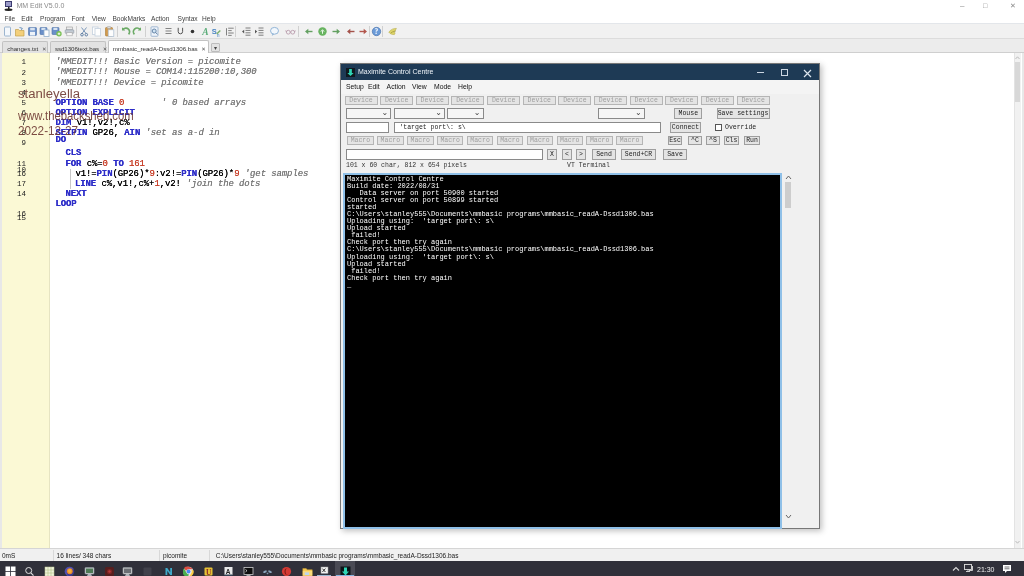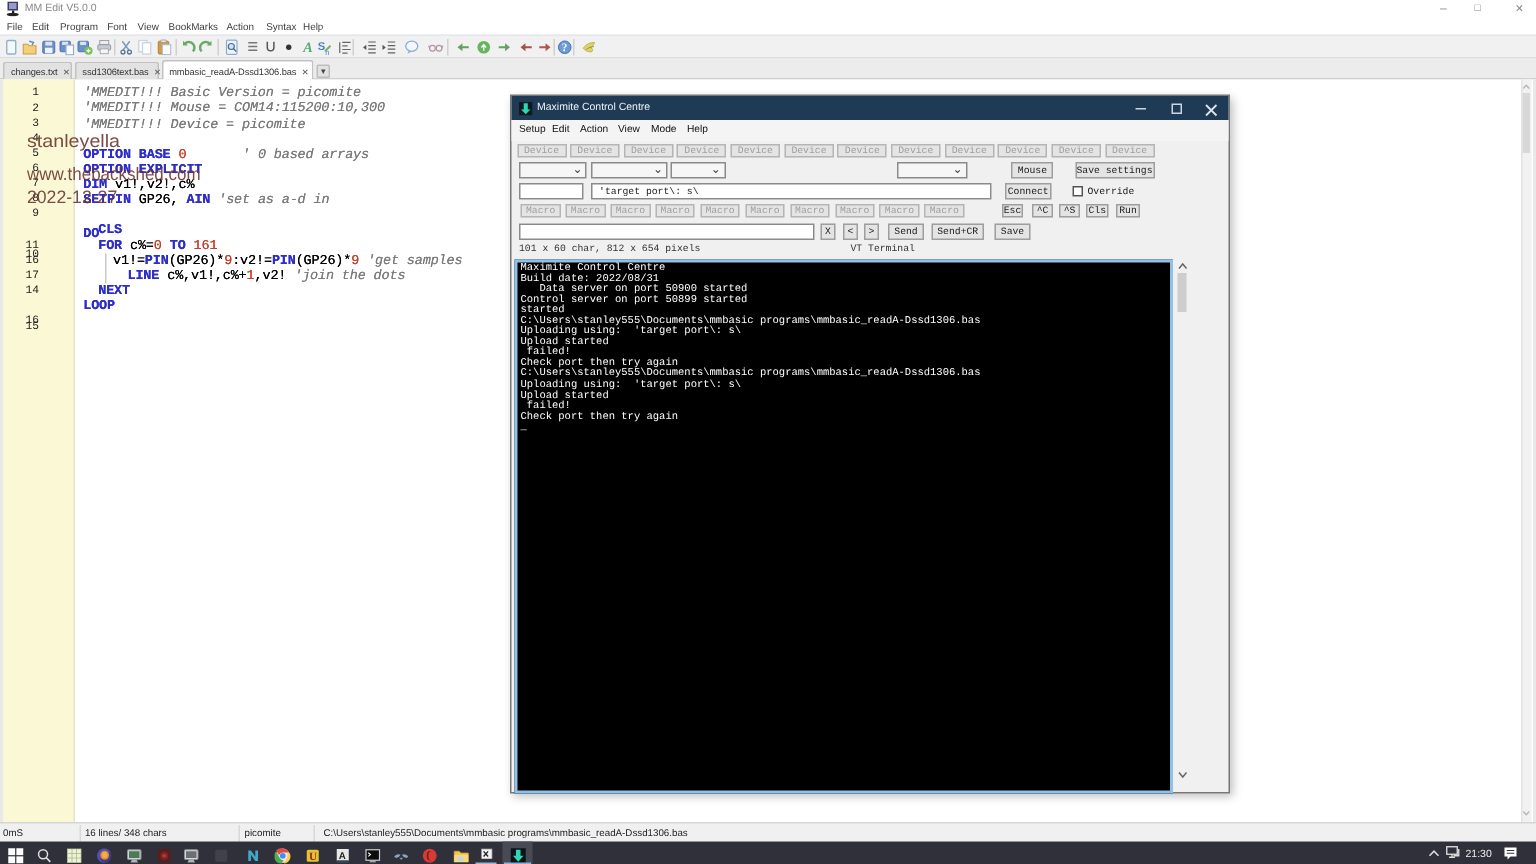--- a/index.html
+++ b/index.html
@@ -231,25 +231,25 @@
 <div class="ln" style="left:1px;top:210.4px">16</div>
 </div>
 <div id="code">
 <div class="cl" style="left:55.5px;top:57.2px"><span class="cm">'MMEDIT!!! Basic Version = picomite</span></div>
 <div class="cl" style="left:55.5px;top:67.3px"><span class="cm">'MMEDIT!!! Mouse = COM14:115200:10,300</span></div>
 <div class="cl" style="left:55.5px;top:77.5px"><span class="cm">'MMEDIT!!! Device = picomite</span></div>
 <div class="cl" style="left:55.5px;top:97.7px"><span class="kw">OPTION BASE</span> <span class="nm">0</span>       <span class="cm">' 0 based arrays</span></div>
 <div class="cl" style="left:55.5px;top:107.9px"><span class="kw">OPTION EXPLICIT</span></div>
 <div class="cl" style="left:55.5px;top:118.0px"><span class="kw">DIM</span> v1!,v2!,c%</div>
 <div class="cl" style="left:55.5px;top:128.1px"><span class="kw">SETPIN</span> GP26, <span class="kw">AIN</span> <span class="cm">'set as a-d in</span></div>
-<div class="cl" style="left:55.5px;top:151px"><span class="kw">DO</span></div>
+<div class="cl" style="left:55.5px;top:135px"><span class="kw">DO</span></div>
 <div class="cl" style="left:65.5px;top:148.4px"><span class="kw">CLS</span></div>
 <div class="cl" style="left:65.5px;top:158.5px"><span class="kw">FOR</span> c%=<span class="nm">0</span> <span class="kw">TO</span> <span class="nm">161</span></div>
 <div class="cl" style="left:75.4px;top:168.6px">v1!=<span class="kw">PIN</span>(GP26)*<span class="nm">9</span>:v2!=<span class="kw">PIN</span>(GP26)*<span class="nm">9</span> <span class="cm">'get samples</span></div>
-<div class="cl" style="left:85px;top:178.8px"><span class="kw">LINE</span> c%,v1!,c%+<span class="nm">1</span>,v2! <span class="cm">'join the dots</span></div>
+<div class="cl" style="left:75px;top:178.8px"><span class="kw">LINE</span> c%,v1!,c%+<span class="nm">1</span>,v2! <span class="cm">'join the dots</span></div>
 <div class="cl" style="left:65.5px;top:188.9px"><span class="kw">NEXT</span></div>
 <div class="cl" style="left:55.5px;top:199.0px"><span class="kw">LOOP</span></div>
 </div>
 <div class="abs" id="indg"></div>
 <div class="wm" id="wm1" style="left:18.3px;top:87.3px;font-size:12px;transform:scaleX(1.094)">stanleyella</div>
 <div class="wm" id="wm2" style="left:18.4px;top:108.9px;font-size:12px;transform:scaleX(0.943)">www.thebackshed.com</div>
 <div class="wm" id="wm3" style="left:17.8px;top:123.8px;font-size:12px;transform:scaleX(0.98)">2022-12-27</div>
 
 <div class="abs" style="left:1013.5px;top:53px;width:7.5px;height:495px;background:#f1f1f1;border-left:1px solid #e3e3e3"></div>
 <svg class="abs" style="left:1015px;top:56px" width="5" height="4" viewBox="0 0 5 4">

